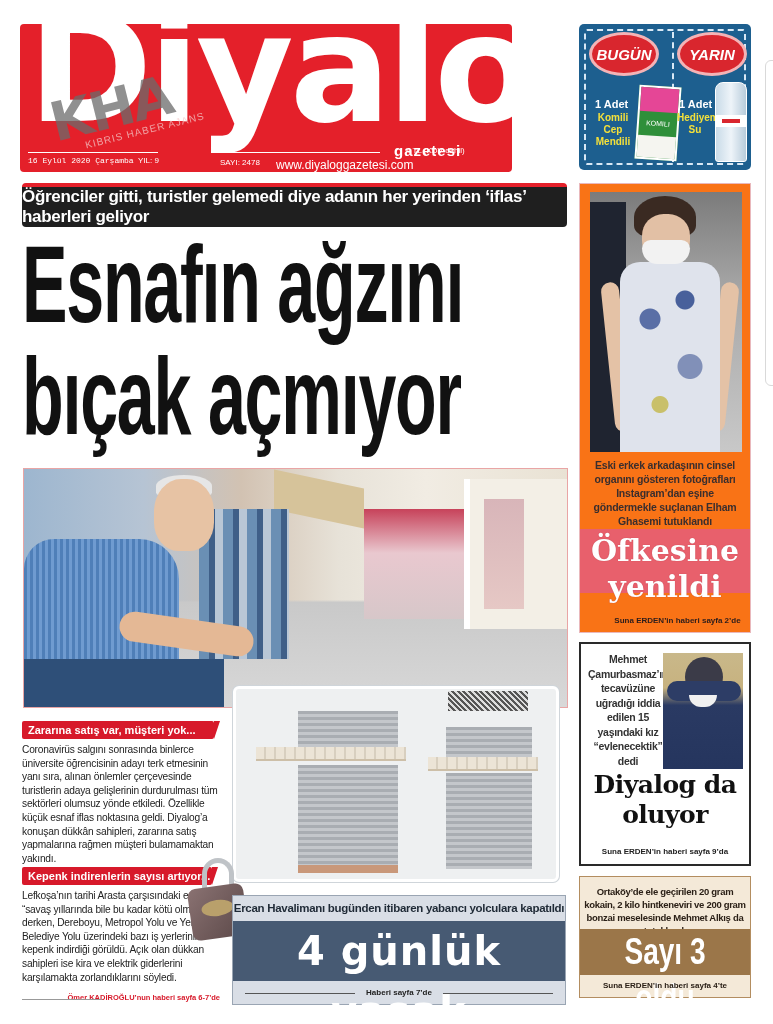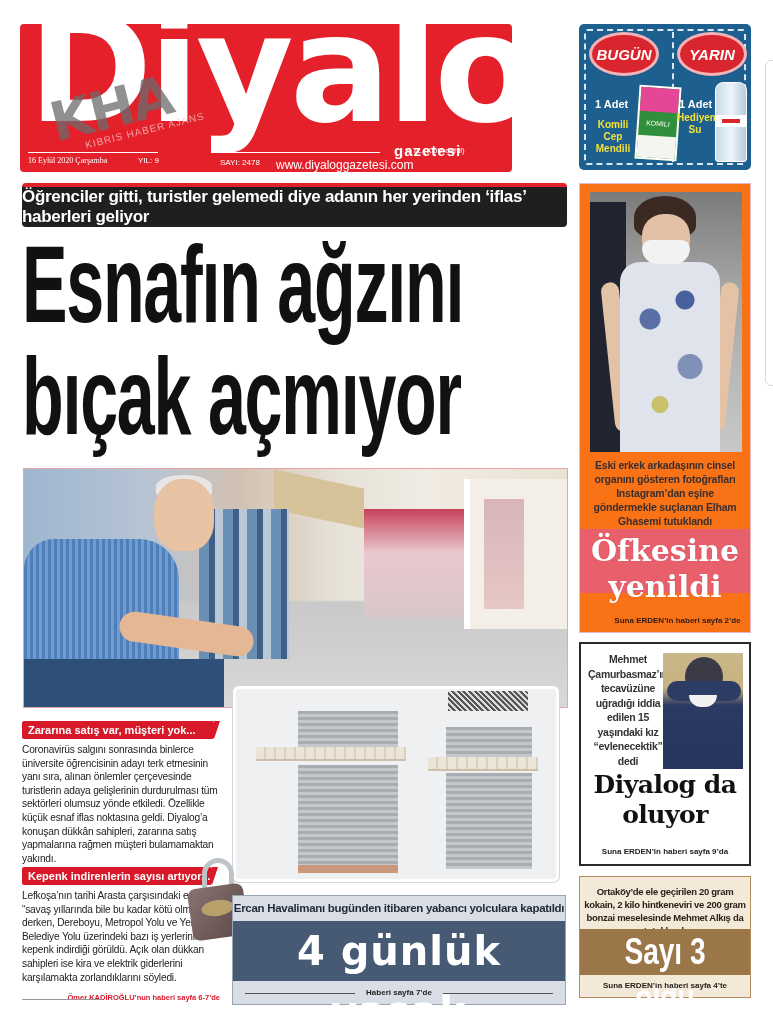--- a/index.html
+++ b/index.html
@@ -8,21 +8,21 @@
 
   .abs { position: absolute; }
 
   
   #masthead { left: 20px; top: 24px; width: 492px; height: 148px; background: #e4202a; border-radius: 4px; overflow: hidden; }
   #logo { left: 8px; top: -30px; font-family: "DejaVu Sans", sans-serif; font-weight: bold; font-size: 150px; color: #ffffff; letter-spacing: -4px; line-height: 1; white-space: nowrap; }
   #watermark { left: 30px; top: 55px; transform: rotate(-14deg); opacity: 0.75; }
   #watermark .kha { font-family: "DejaVu Sans", sans-serif; font-weight: bold; font-size: 54px; color: #6b6b6b; letter-spacing: -2px; line-height: 1; }
   #watermark .kha-sub { font-size: 10px; color: #f3c9c9; letter-spacing: 1px; margin-top: -4px; margin-left: 28px; }
   .mh-line { height: 1px; background: #ffffff; }
-  #mh-date { left: 8px; top: 132px; font-size: 8px; color: #fff; font-family: Liberation Serif, serif; }
+  #mh-date { left: 8px; top: 132px; font-size: 8px; color: #fff; font-family: Liberation Mono, monospace; }
   #mh-year { left: 118px; top: 132px; font-size: 8px; color: #fff; }
   #mh-issue { left: 200px; top: 134px; font-size: 8px; color: #fff; }
   #mh-url { left: 256px; top: 134px; font-size: 12px; color: #fff; }
   #mh-gazetesi { left: 374px; top: 118px; font-size: 15px; font-weight: bold; color: #fff; letter-spacing: 1px; }
   #mh-price { left: 386px; top: 122px; font-size: 8px; color: #fff; }
 
   
   #promo { left: 579px; top: 24px; width: 172px; height: 146px; background: #1d5f8f; border-radius: 5px; }
   #promo .dash { position: absolute; left: 5px; top: 5px; right: 5px; bottom: 5px; border: 2px dashed #d8e8f5; border-radius: 3px; }
   #promo .divider { position: absolute; left: 93px; top: 8px; bottom: 8px; border-left: 2px dashed #d8e8f5; }
@@ -148,21 +148,21 @@
   <div id="mh-gazetesi" class="abs">gazetesi</div>
   <div id="mh-price" class="abs">4 TL (KDV dahil)</div>
 </div>
 
 <div id="promo" class="abs">
   <div class="dash"></div>
   <div class="divider"></div>
   <div class="oval" style="left:10px;top:8px;">BUGÜN</div>
   <div class="oval" style="left:98px;top:8px;">YARIN</div>
   <div class="promo-count" style="left:16px;top:74px;">1 Adet</div>
-  <div class="promo-item" style="left:8px;top:88px;width:52px;margin-top:7px;">Komili Cep Mendili</div>
+  <div class="promo-item" style="left:8px;top:88px;width:52px;">Komili Cep Mendili</div>
   <div class="pack">
     <div class="top"></div>
     <div class="brand">KOMILI</div>
     <div class="bottom"></div>
   </div>
   <div class="promo-count" style="left:100px;top:74px;">1 Adet</div>
   <div class="promo-item" style="left:98px;top:88px;width:36px;">Hediyem Su</div>
   <div class="bottle">
       <div class="label"></div>
     </div>

